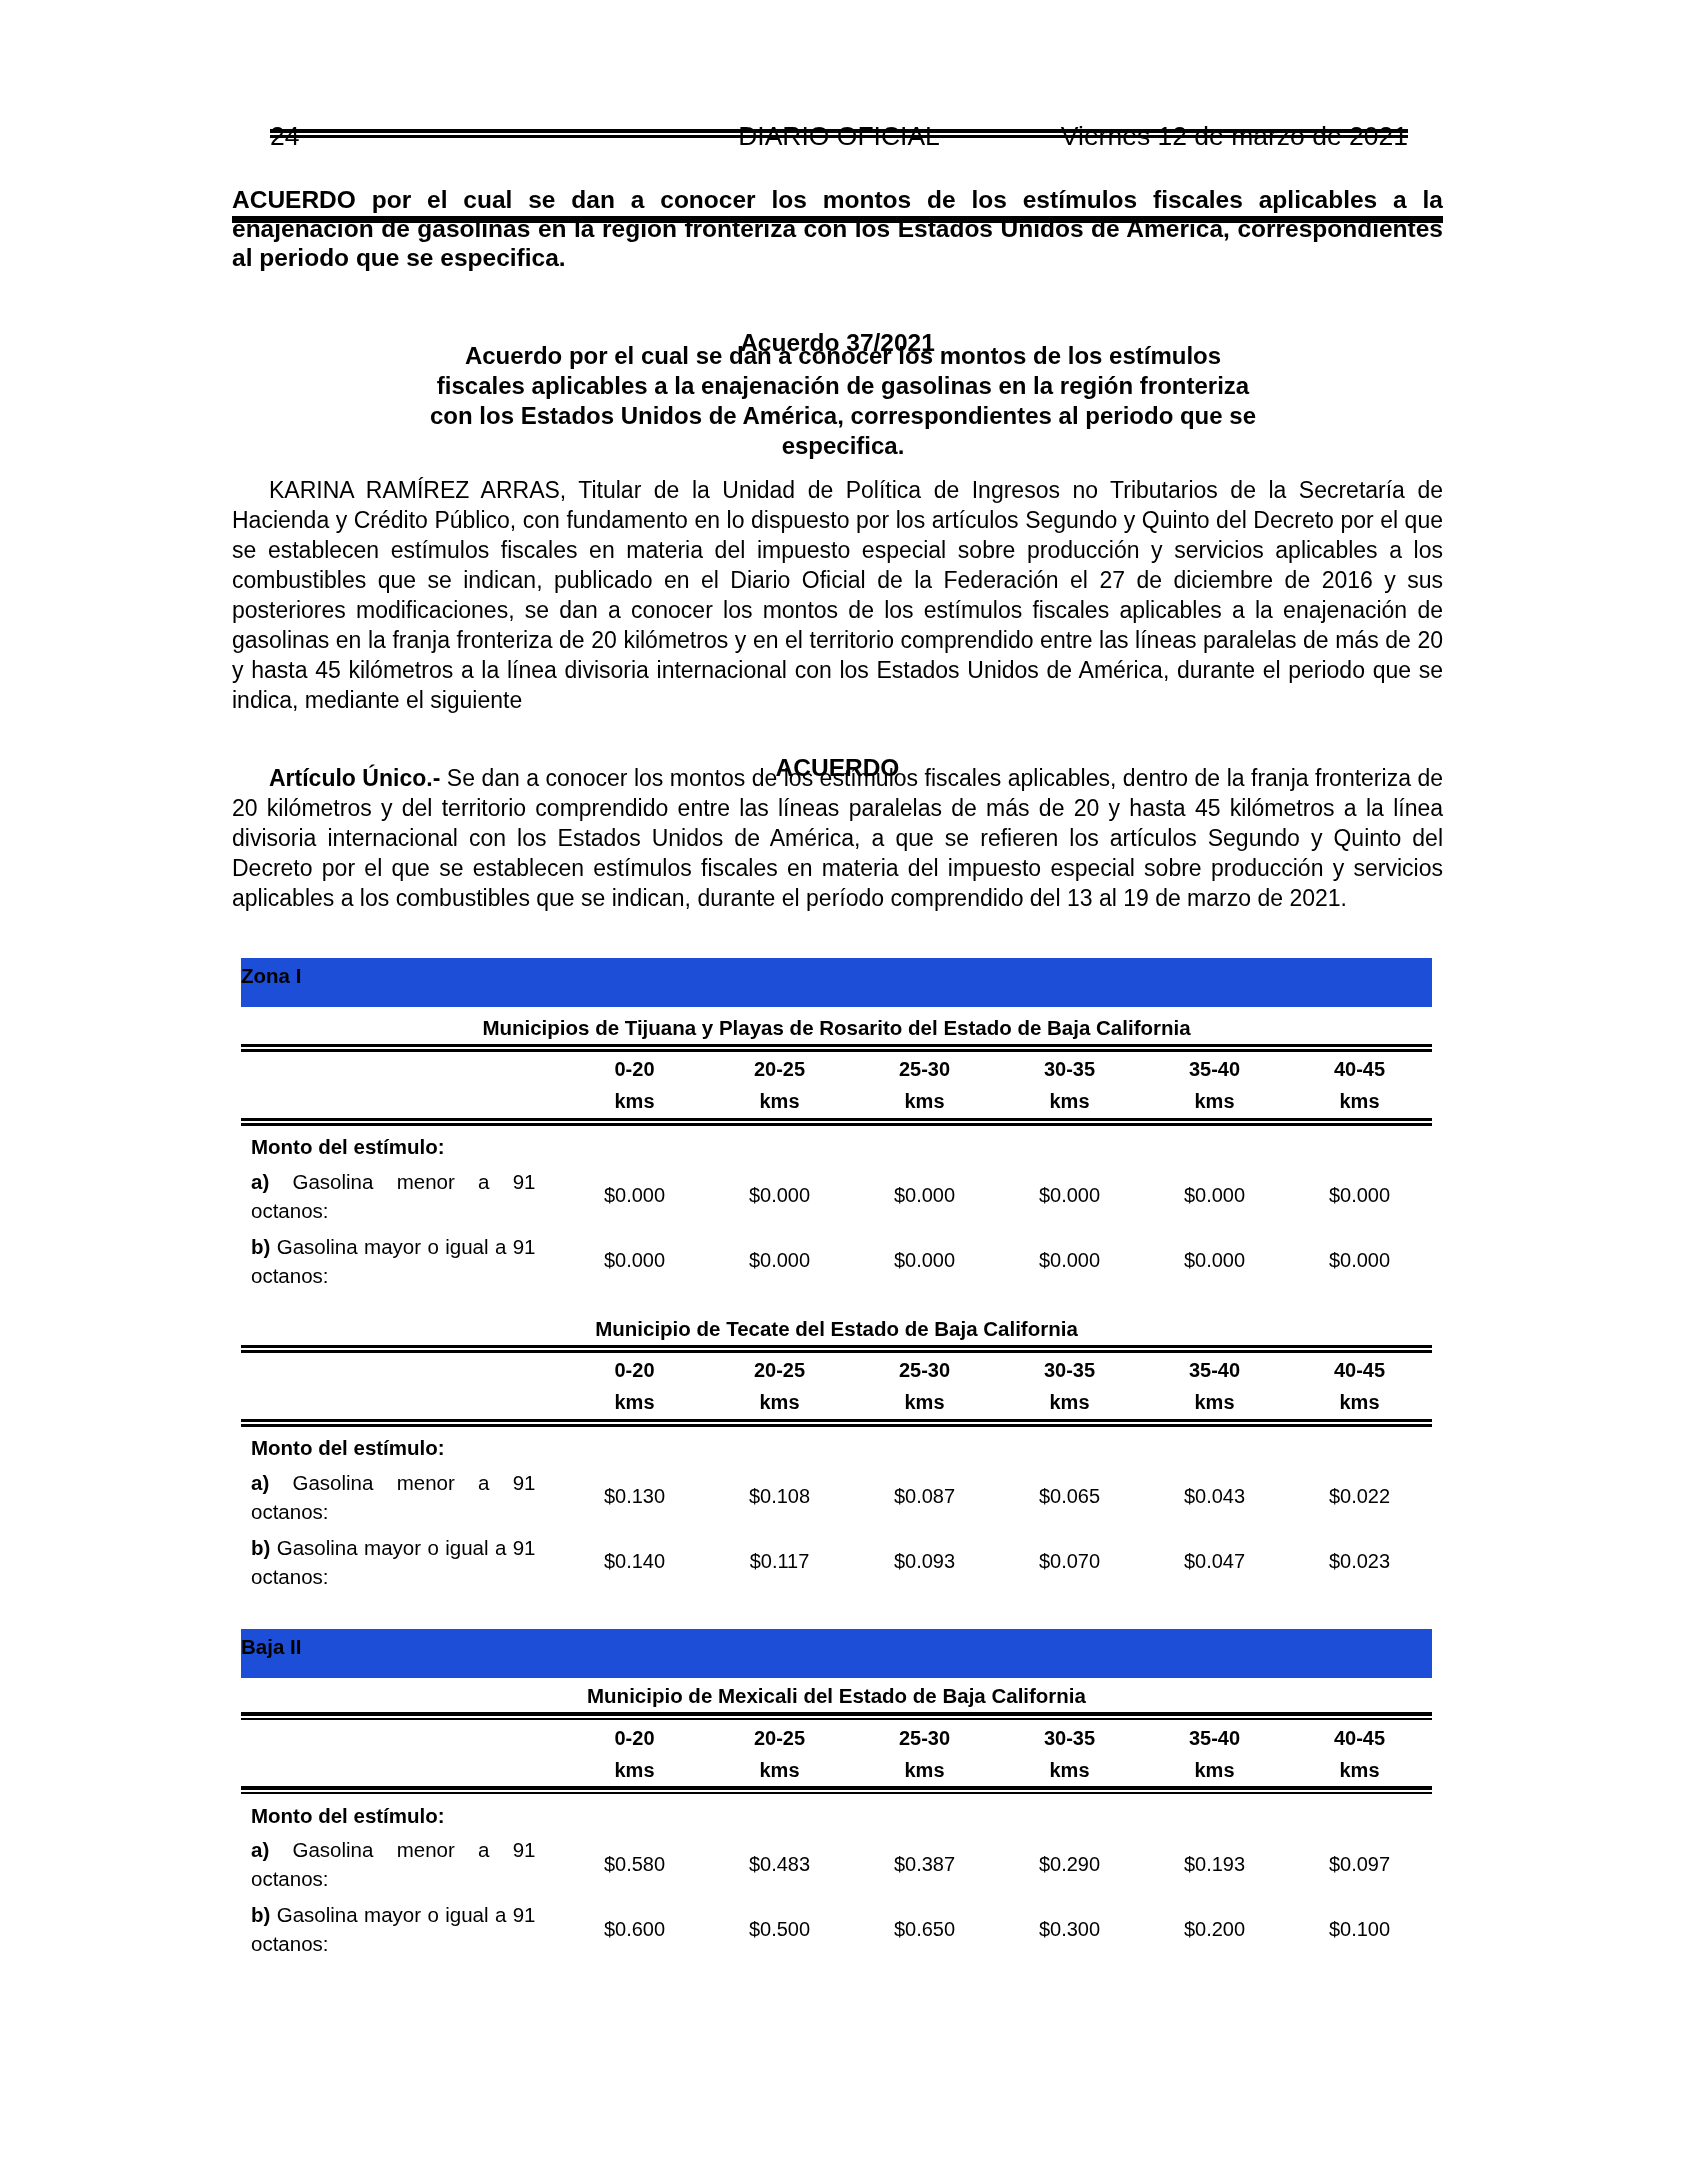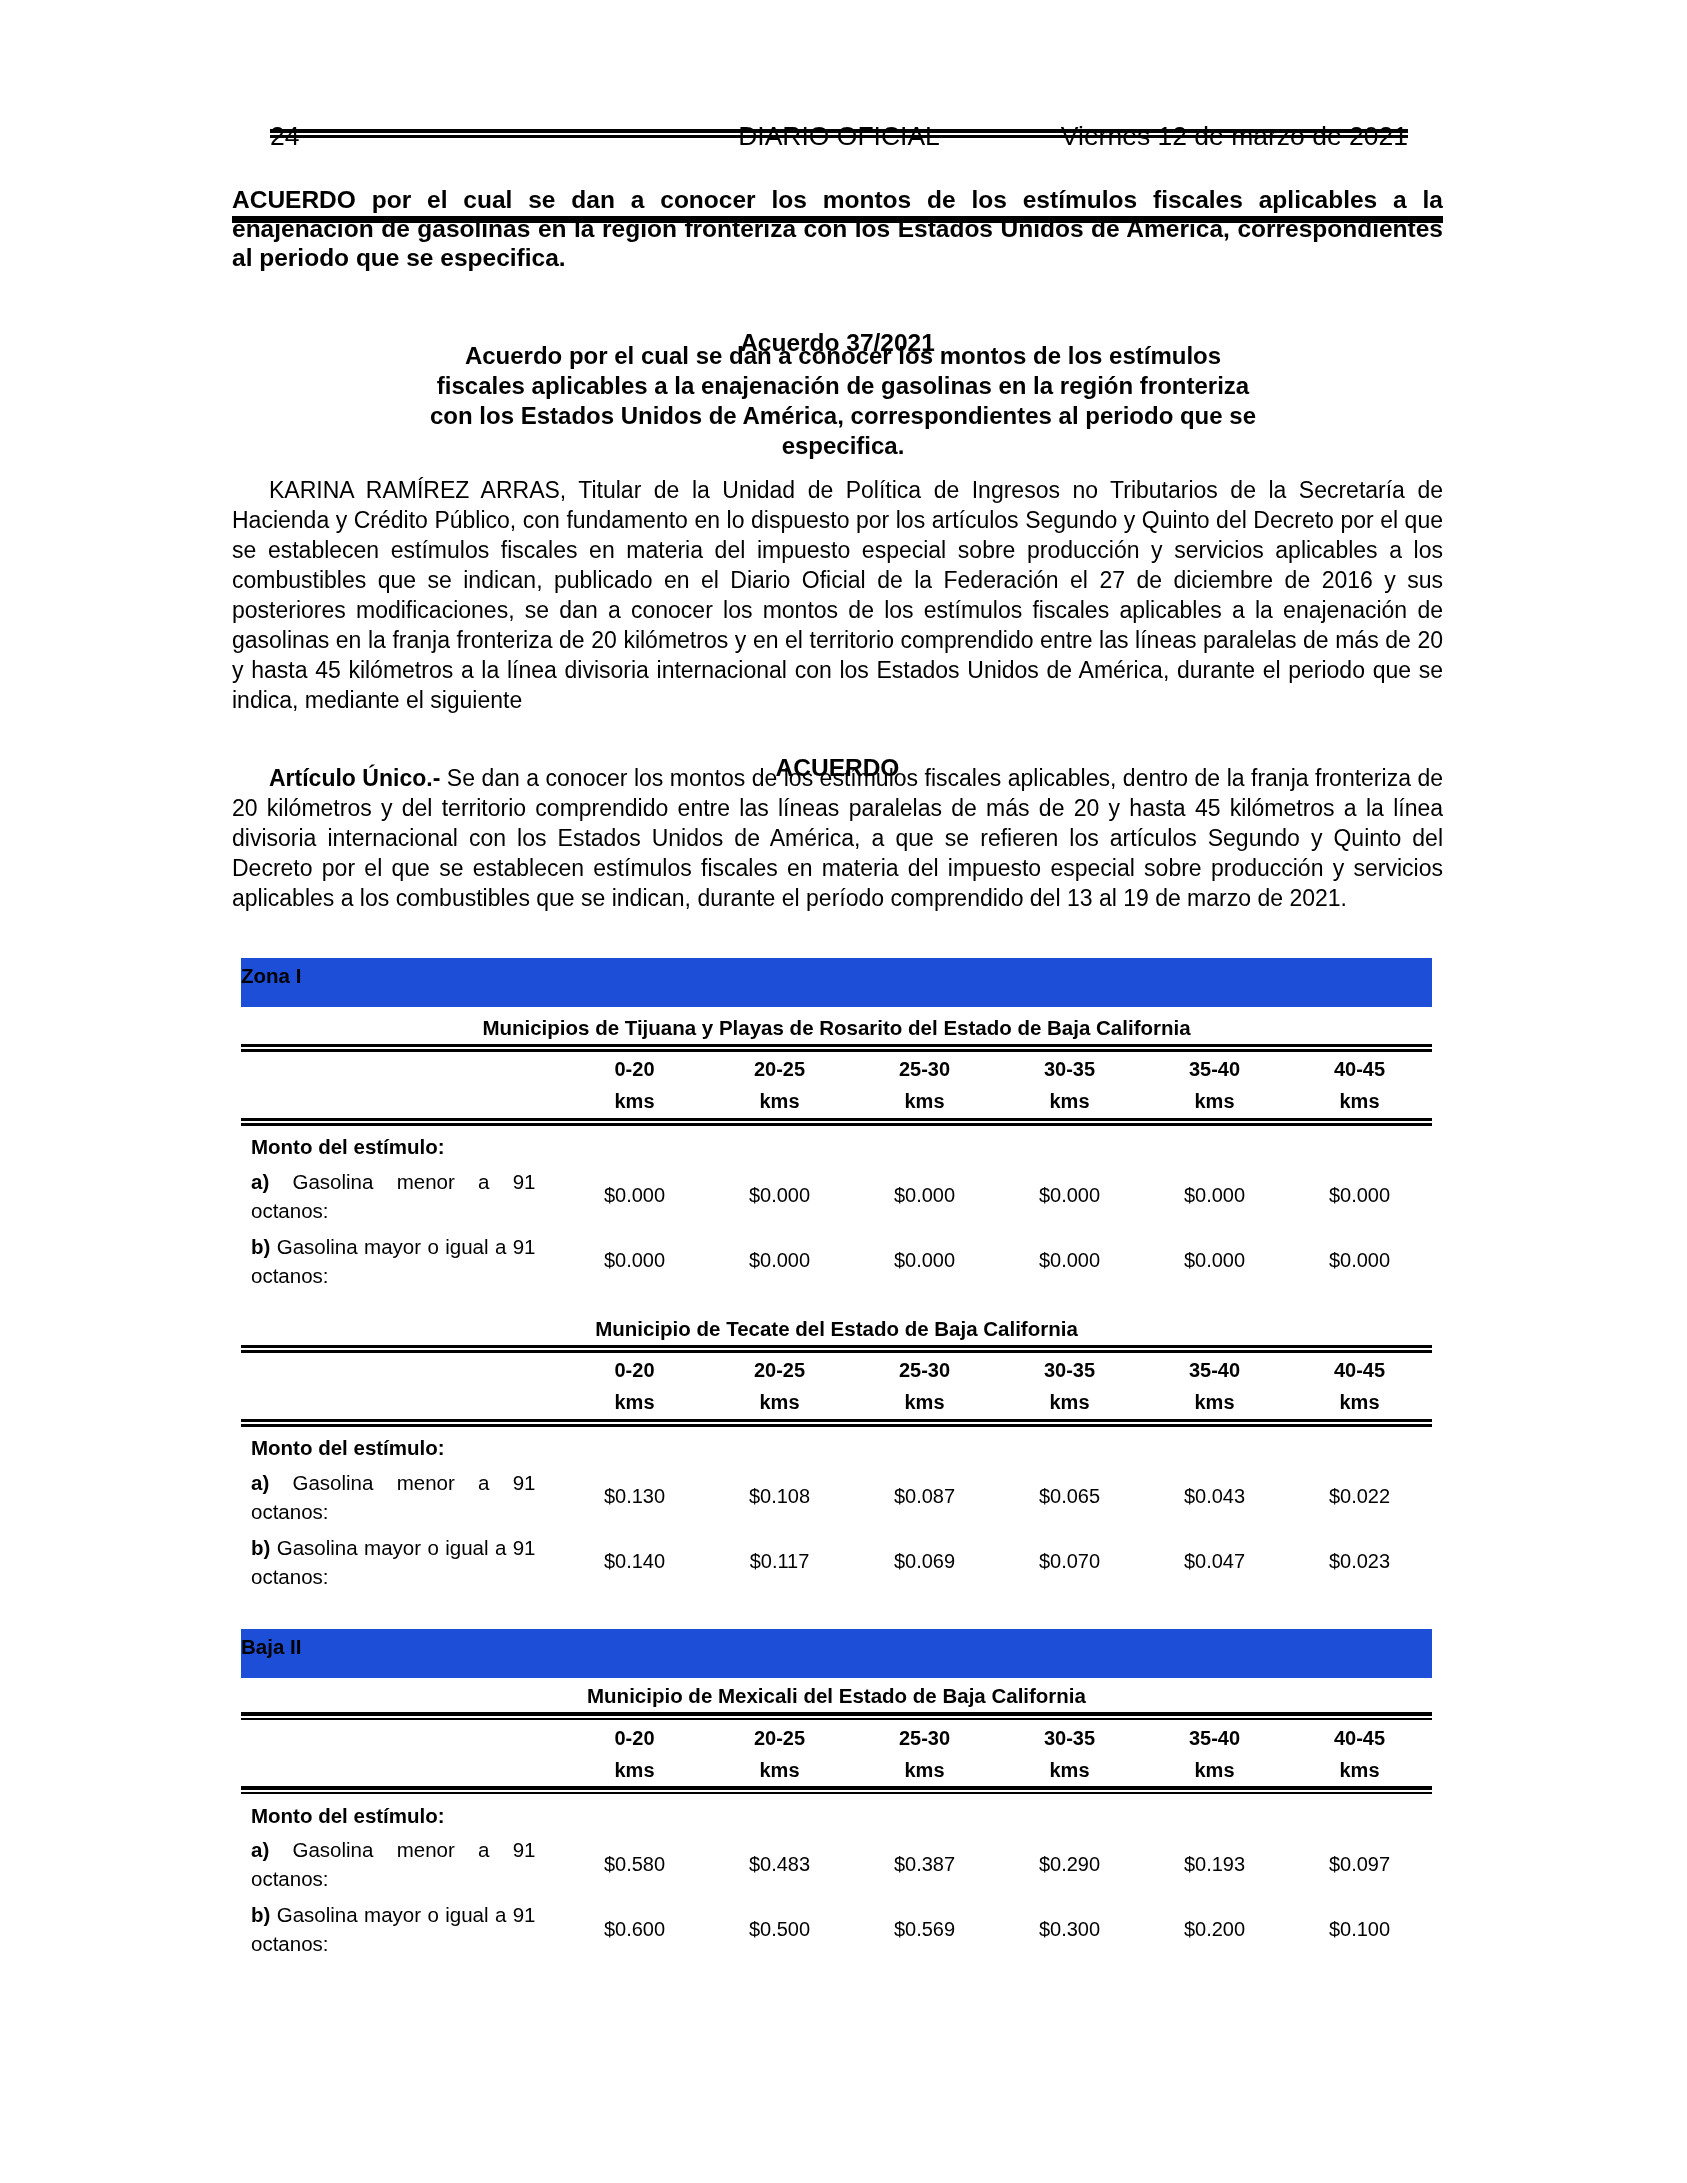--- a/index.html
+++ b/index.html
@@ -187,21 +187,21 @@
         <div class="vcol">$0.108</div>
         <div class="vcol">$0.087</div>
         <div class="vcol">$0.065</div>
         <div class="vcol">$0.043</div>
         <div class="vcol">$0.022</div>
       </div>
       <div class="row">
         <div class="lbl-col"><b>b)</b><span> Gasolina mayor o igual a 91 octanos:</span></div>
         <div class="vcol">$0.140</div>
         <div class="vcol">$0.117</div>
-        <div class="vcol">$0.069</div>
+        <div class="vcol">$0.093</div>
         <div class="vcol">$0.070</div>
         <div class="vcol">$0.047</div>
         <div class="vcol">$0.023</div>
       </div>
     </div>
   </div>
 
   <div class="tbl sans" style="top:1629px;">
     <div class="band">Baja II</div>
     <div class="subtitle" style="margin-top:1.3px;">Municipio de Mexicali del Estado de Baja California</div>
@@ -248,21 +248,21 @@
         <div class="vcol">$0.483</div>
         <div class="vcol">$0.387</div>
         <div class="vcol">$0.290</div>
         <div class="vcol">$0.193</div>
         <div class="vcol">$0.097</div>
       </div>
       <div class="row">
         <div class="lbl-col"><b>b)</b><span> Gasolina mayor o igual a 91 octanos:</span></div>
         <div class="vcol">$0.600</div>
         <div class="vcol">$0.500</div>
-        <div class="vcol">$0.569</div>
+        <div class="vcol">$0.650</div>
         <div class="vcol">$0.300</div>
         <div class="vcol">$0.200</div>
         <div class="vcol">$0.100</div>
       </div>
     </div>
   </div>
 
 </div>
 
 

